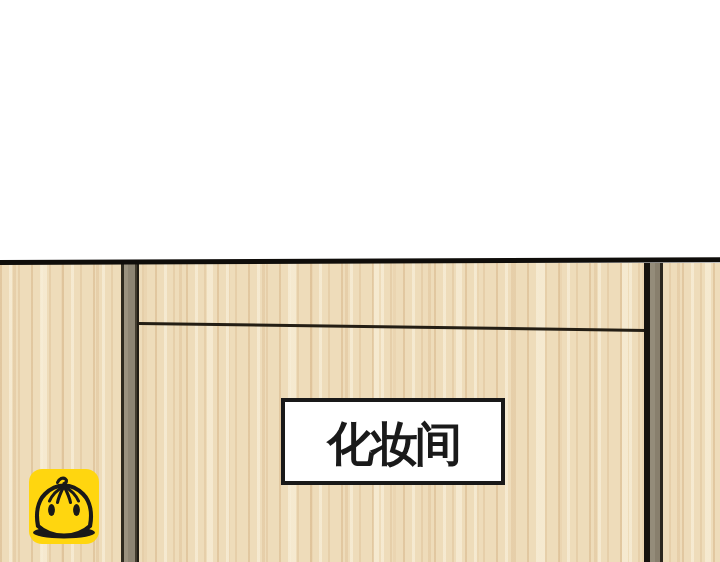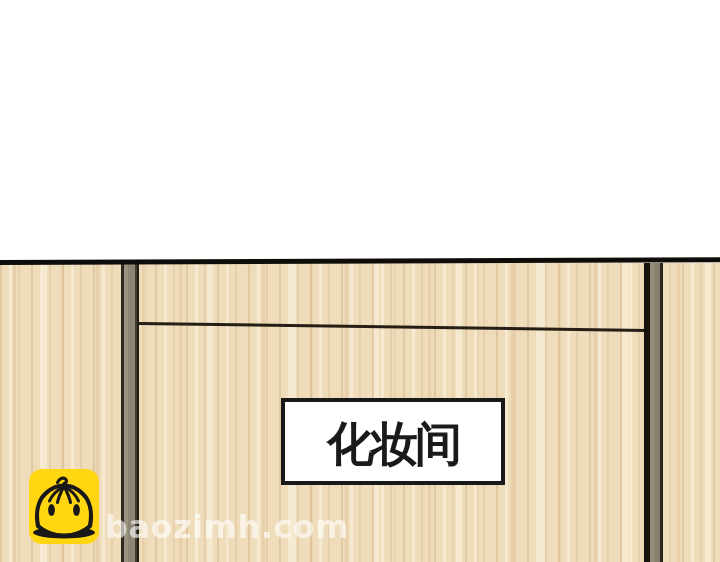--- a/index.html
+++ b/index.html
@@ -91,16 +91,15 @@
       <g fill="none" stroke="#191919" stroke-width="3.1" stroke-linecap="round">
         <path d="M35 17 C 29 20.5 23.5 25 20.5 32"></path>
         <path d="M35 17 C 32.5 22 30 26.5 28.5 33.5"></path>
         <path d="M35 17 C 37.5 22 40 26.5 41.5 33.5"></path>
         <path d="M35 17 C 41 20.5 46.5 25 49.5 32"></path>
         <path d="M 28.5 13.5 C 30 9.5 34 8 36.5 10 C 38.5 11.5 37.5 14 35 14.5"></path>
       </g>
       <ellipse cx="22.5" cy="41" rx="3.4" ry="6" fill="#191919"></ellipse>
       <ellipse cx="47.5" cy="41" rx="3.4" ry="6" fill="#191919"></ellipse>
     </svg>
-    <div class="wm-domain">baozimh.com</div>
   </div>
 
 </div>
 
 </body></html>

